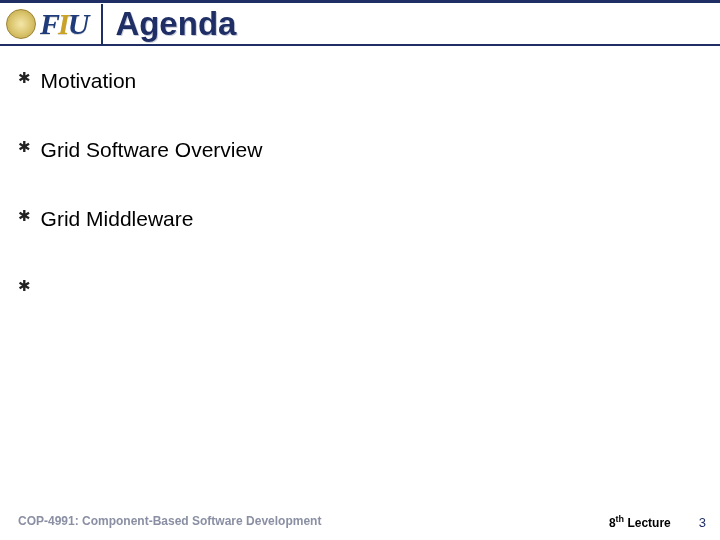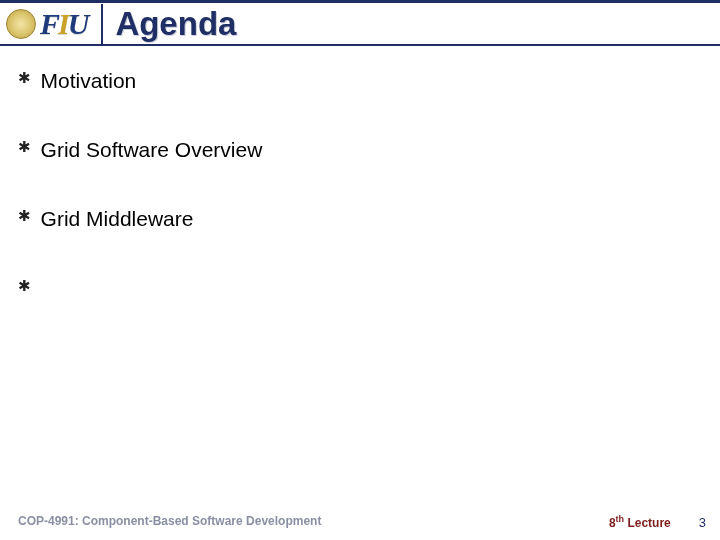--- a/index.html
+++ b/index.html
@@ -92,21 +92,21 @@
   .footer-left {
     color: #8a8fa3;
     font-weight: bold;
   }
   .footer-right {
     display: flex;
     align-items: baseline;
     gap: 28px;
   }
   .footer-lecture {
-    color: #7f1d1d;
+    color: #000000;
     font-weight: bold;
   }
   .footer-lecture sup {
     font-size: 9px;
   }
   .footer-page {
     color: #1f2f66;
     font-weight: normal;
     font-size: 13px;
   }

